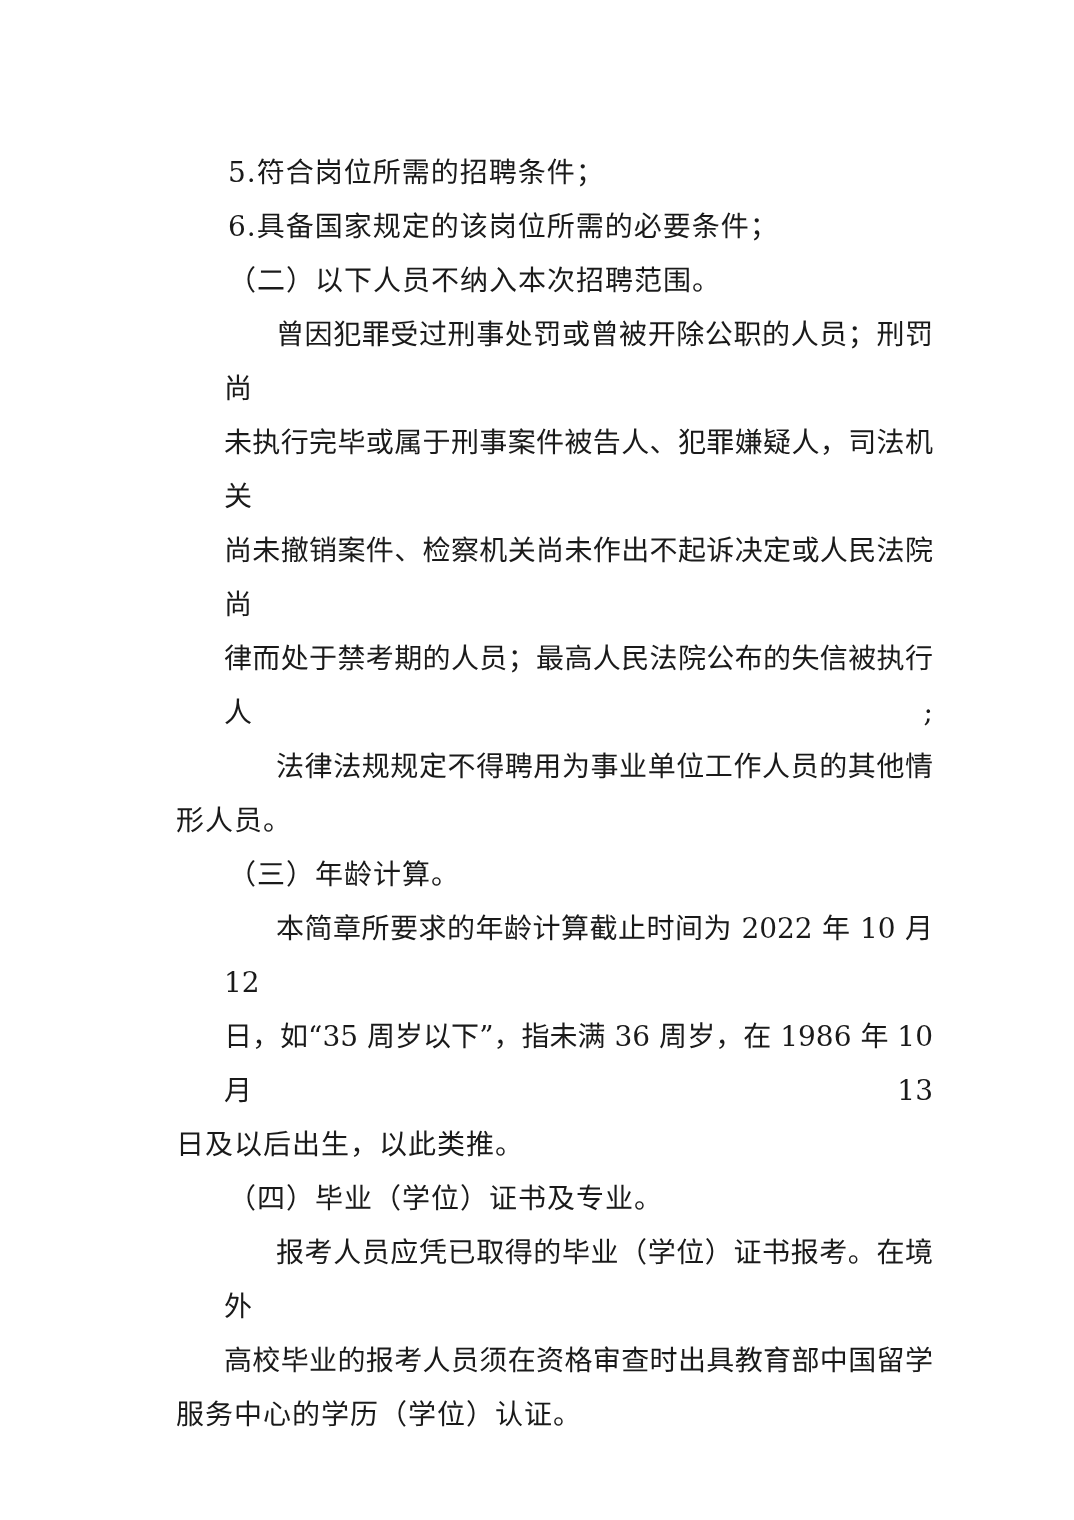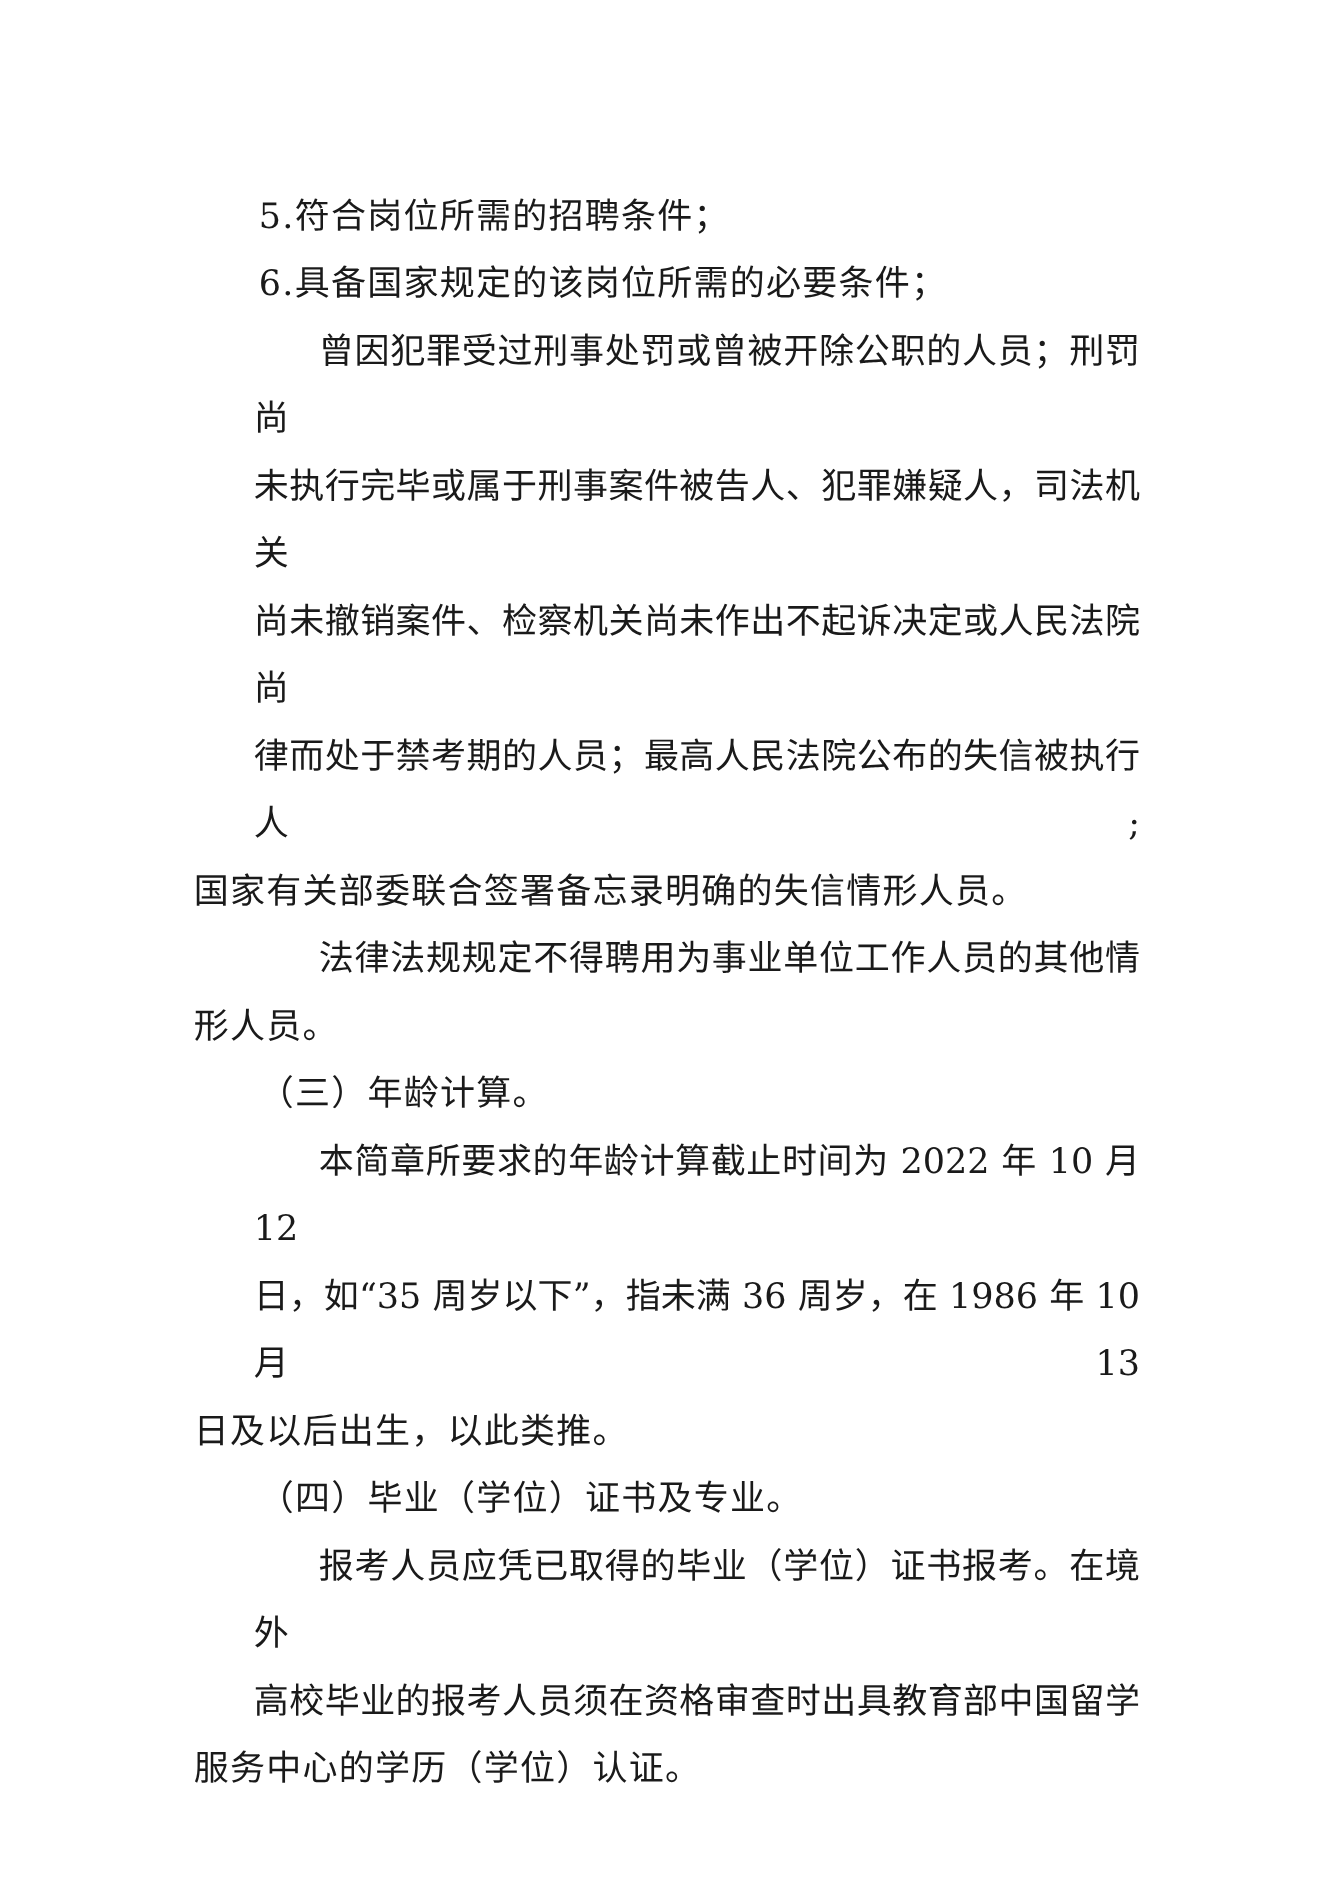--- a/index.html
+++ b/index.html
@@ -11,21 +11,21 @@
     position: relative;
     width: 1074px;
     height: 1520px;
     margin: 0 auto;
     background: #ffffff;
     overflow: hidden;
     font-family: "DejaVu Serif", "Liberation Serif", serif;
   }
   .text-block {
     position: absolute;
-    left: 155px;
+    left: 176px;
     top: 146px;
     width: 757px;
     color: #1a1a1a;
     font-size: 28px;
     line-height: 54px;
     font-weight: 400;
   }
   .paragraph {
     margin: 0;
     padding: 0;
@@ -53,25 +53,27 @@
 
 <div class="page">
   <div class="text-block" id="text-block">
       <p class="paragraph">
         <span class="line indent">5.符合岗位所需的招聘条件；</span>
       </p>
       <p class="paragraph">
         <span class="line indent">6.具备国家规定的该岗位所需的必要条件；</span>
       </p>
       <p class="paragraph">
+        <span class="line indent">（二）以下人员不纳入本次招聘范围。</span>
+      </p>
+      <p class="paragraph">
         <span class="line indent fill">曾因犯罪受过刑事处罚或曾被开除公职的人员；刑罚尚</span>
         <span class="line fill">未执行完毕或属于刑事案件被告人、犯罪嫌疑人，司法机关</span>
         <span class="line fill">尚未撤销案件、检察机关尚未作出不起诉决定或人民法院尚</span>
         <span class="line fill">律而处于禁考期的人员；最高人民法院公布的失信被执行人;</span>
-        <span class="line">国家有关部委联合签署备忘录明确的失信情形人员。</span>
       </p>
       <p class="paragraph">
         <span class="line indent fill">法律法规规定不得聘用为事业单位工作人员的其他情</span>
         <span class="line">形人员。</span>
       </p>
       <p class="paragraph">
         <span class="line indent">（三）年龄计算。</span>
       </p>
       <p class="paragraph">
         <span class="line indent fill">本简章所要求的年龄计算截止时间为 2022 年 10 月 12</span>

